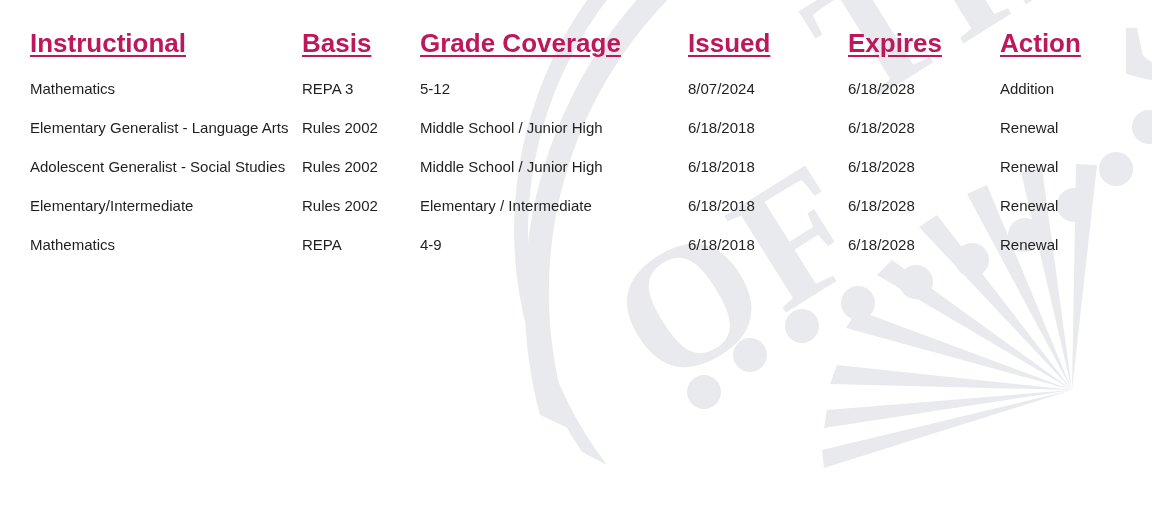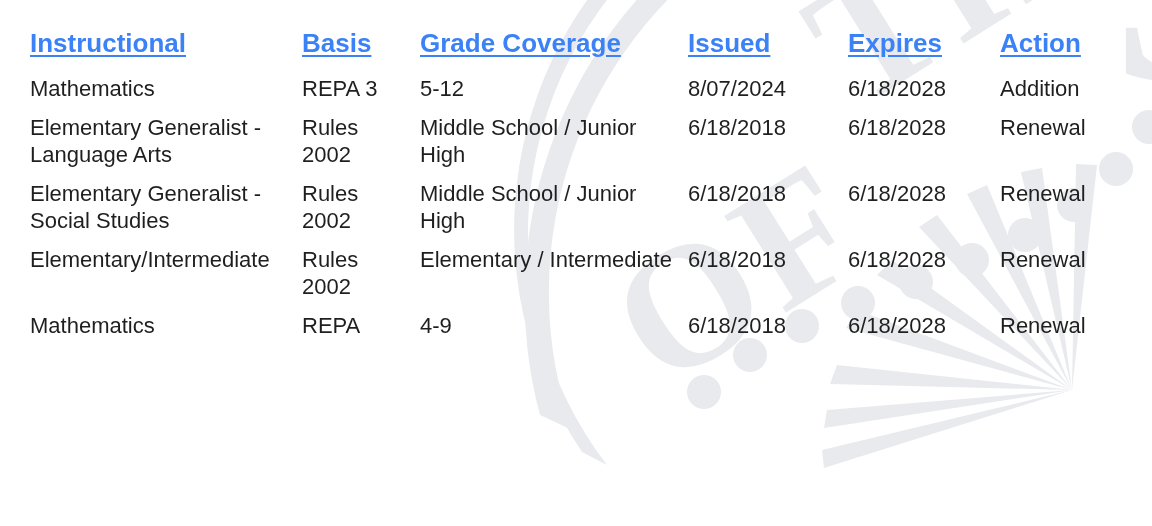--- a/index.html
+++ b/index.html
@@ -39,31 +39,31 @@
     width: 1090px;
     table-layout: fixed;
   }
 
   table.license-table th {
     text-align: left;
     vertical-align: bottom;
     font-size: 26px;
     font-weight: bold;
     padding: 0 0 10px 0;
-    color: #3b82f6;
+    color: #be185d;
   }
   table.license-table th span.hdr {
     text-decoration: underline;
     text-underline-offset: 3px;
   }
 
   table.license-table td {
     text-align: left;
     vertical-align: top;
-    font-size: 22px;
+    font-size: 15px;
     line-height: 27px;
     padding: 6px 10px 6px 0;
     color: #1f1f1f;
     font-weight: normal;
   }
 
   
   col.c-instructional { width: 272px; }
   col.c-basis         { width: 118px; }
   col.c-grade         { width: 268px; }
@@ -148,21 +148,21 @@
       </tr>
       <tr>
         <td class="cell-instructional">Elementary Generalist - Language Arts</td>
         <td>Rules 2002</td>
         <td class="cell-grade">Middle School / Junior High</td>
         <td>6/18/2018</td>
         <td>6/18/2028</td>
         <td>Renewal</td>
       </tr>
       <tr>
-        <td class="cell-instructional">Elementary Generalist - Social Studies</td>
+        <td class="cell-instructional">Adolescent Generalist - Social Studies</td>
         <td>Rules 2002</td>
         <td class="cell-grade">Middle School / Junior High</td>
         <td>6/18/2018</td>
         <td>6/18/2028</td>
         <td>Renewal</td>
       </tr>
       <tr>
         <td class="cell-instructional">Elementary/Intermediate</td>
         <td>Rules 2002</td>
         <td class="cell-grade">Elementary / Intermediate</td>

